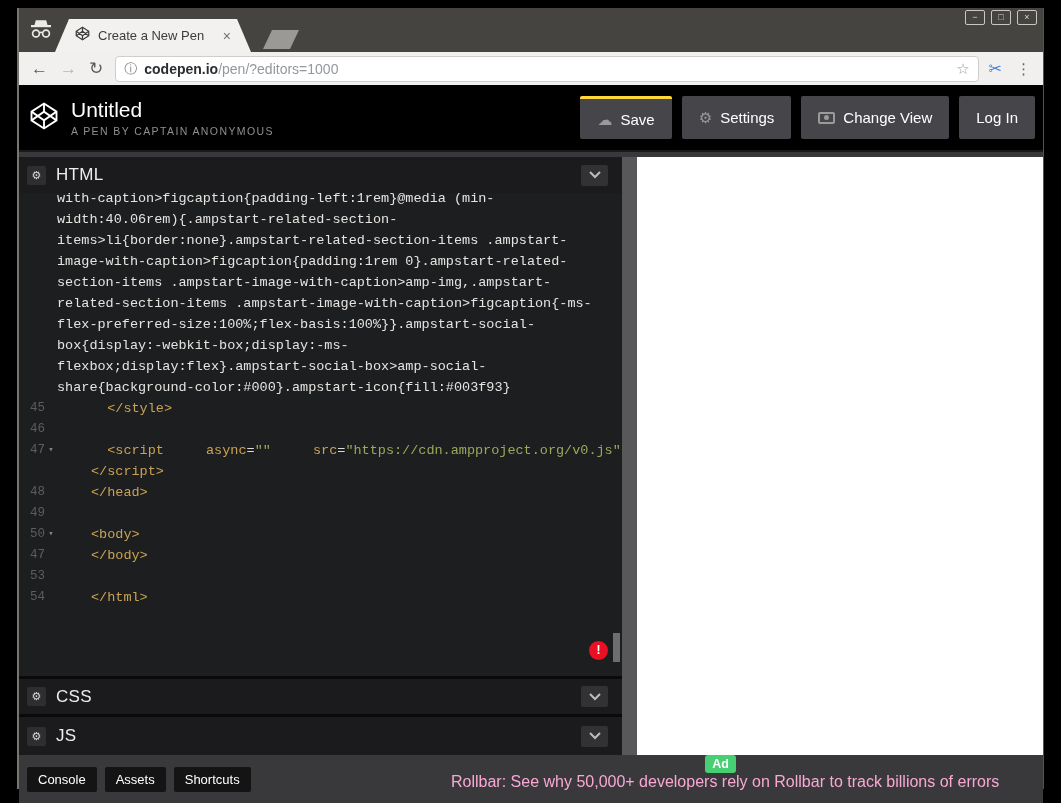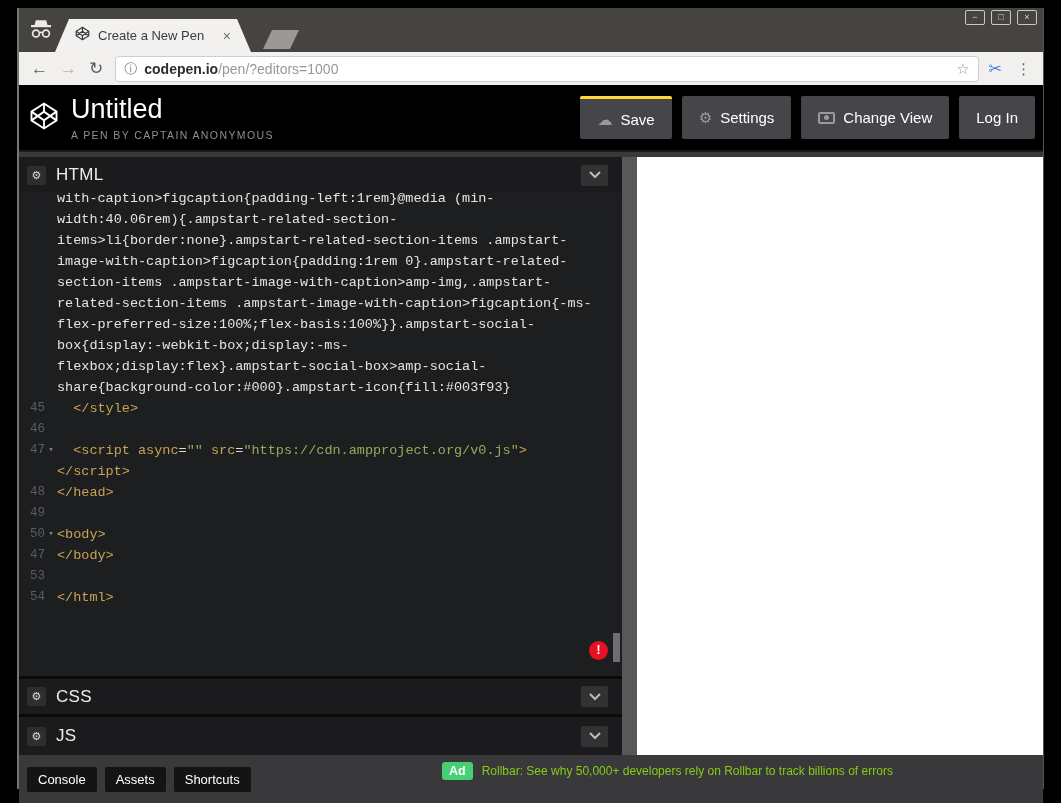--- a/index.html
+++ b/index.html
@@ -34,21 +34,21 @@
   .url-domain { color:#2b2e31; font-size:14px; font-weight:bold; margin-left:7px; }
   .url-path { color:#93989c; font-size:14px; }
   .star-ic { margin-left:auto; color:#9c9c9c; font-size:15px; }
   .scissors-ic { color:#3a7de0; font-size:16px; margin-right:14px; }
   .menu-ic { color:#5f6368; font-size:15px; margin-right:12px; letter-spacing:0; }
 
   
   .cp-header { height:65px; background:#000; flex:none; display:flex; align-items:center; }
   .cp-logo { margin-left:10px; flex:none; }
   .cp-titles { margin-left:12px; }
-  .cp-title { color:#fff; font-size:27px; font-weight:400; line-height:1.15; }
+  .cp-title { color:#fff; font-size:21px; font-weight:400; line-height:1.15; }
   .cp-sub { color:#8f8f8f; font-size:10.5px; letter-spacing:1.4px; margin-top:3px; }
   .cp-buttons { margin-left:auto; display:flex; gap:10px; margin-right:8px; }
   .cp-btn { height:43px; background:#46464a; border:none; border-radius:2px; color:#fff;
             font-family:"Liberation Sans", sans-serif;
             font-size:15px; padding:0 17px; display:flex; align-items:center; gap:8px; cursor:pointer; }
   .cp-btn.save { border-top:3px solid #ffd73a; }
   .btn-glyph { color:#9a9a9a; font-size:15px; line-height:1; }
   .cv-icon { width:17px; height:12px; border:2px solid #9a9a9a; border-radius:2px; position:relative; display:inline-block; }
   .cv-icon::after { content:''; position:absolute; left:50%; top:50%; width:5px; height:5px;
                     margin:-2.5px 0 0 -2.5px; border-radius:50%; background:#9a9a9a; }
@@ -73,37 +73,37 @@
 
   
   .code-area { flex:1; position:relative; overflow:hidden; background:#1d1e20; }
   .code-lines { margin-top:-5px; }
   .cl { height:21px; white-space:pre; font-family:Liberation Mono, monospace;
         font-size:13.5px; line-height:21px; display:flex;align-items:center; }
   .ln { width:26px; flex:none; text-align:right; color:#5c5d60; font-size:12.5px; }
   .fd { width:12px; flex:none; text-align:center; color:#808084; font-size:9px; }
   .cd { flex:1; }
   .tk-p { color:#e6e4e1; }
-  .tk-t { color:#c9a353; }
+  .tk-t { color:#c9a353;margin-left:34px; }
   .tk-s { color:#99a959; }
   .tk-o { color:#dddbd8; }
   .err-badge { position:absolute; right:14px; bottom:16px; width:19px; height:19px; border-radius:50%;
                background:#e81123; color:#fff; font-size:12px; font-weight:bold; text-align:center;
                line-height:19px; }
   .v-scroll { position:absolute; right:2px; bottom:14px; width:7px; height:29px; background:#6e6e70; }
 
   
   .footer { height:48px; flex:none; background:#39393b; display:flex; align-items:center;
             padding-left:8px; position:relative; }
   .foot-btn { background:#141415; color:#fff; border:none; border-radius:2px; font-size:13px;
               font-family:"Liberation Sans", sans-serif; padding:5px 11px; margin-right:8px; cursor:pointer; }
-  .ad-wrap { position:absolute; left:423px; top:0; height:32px; display:flex; align-items:center; }
+  .ad-wrap { position:absolute; left:423px; top:0; height:32px; display:flex; align-items:center;flex-direction:column; }
   .ad-badge { background:#47cf73; color:#fff; font-size:12.5px; font-weight:bold; border-radius:3px;
               padding:2px 7px; }
-  .ad-text { color:#84cc16; font-size:12px; margin-left:9px; white-space:nowrap; }
+  .ad-text { color:#f9a8d4; font-size:16px; margin-left:9px; white-space:nowrap; }
 </style>
 </head>
 <body>
 
 <div class="screen">
   <div class="window">
 
     <div class="titlebar">
       <span class="incognito">
         <svg width="26" height="21" viewBox="0 0 26 21">

